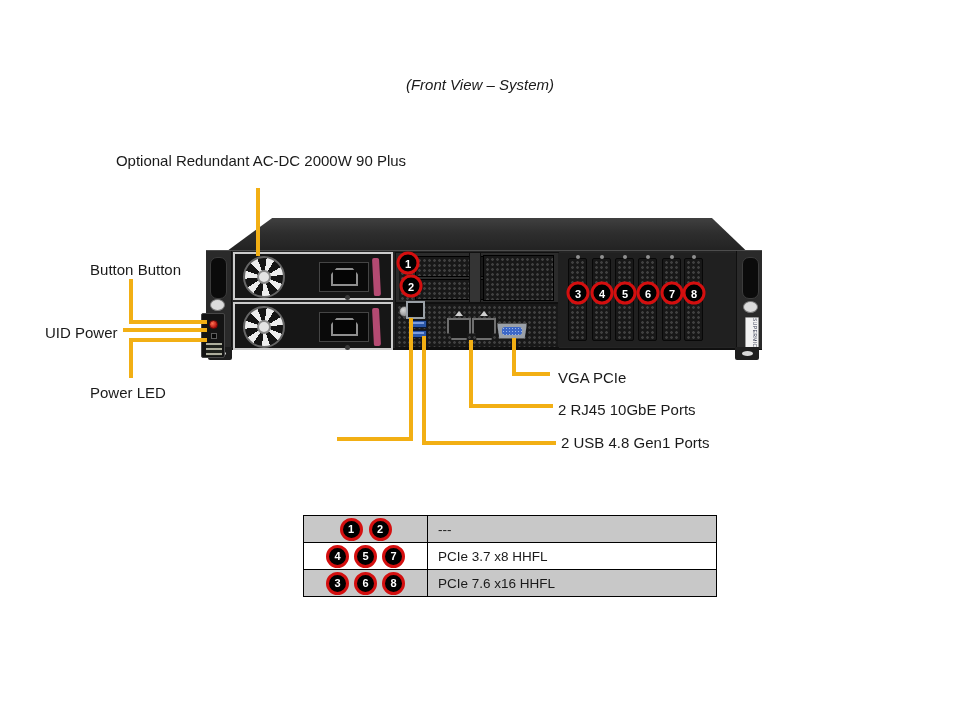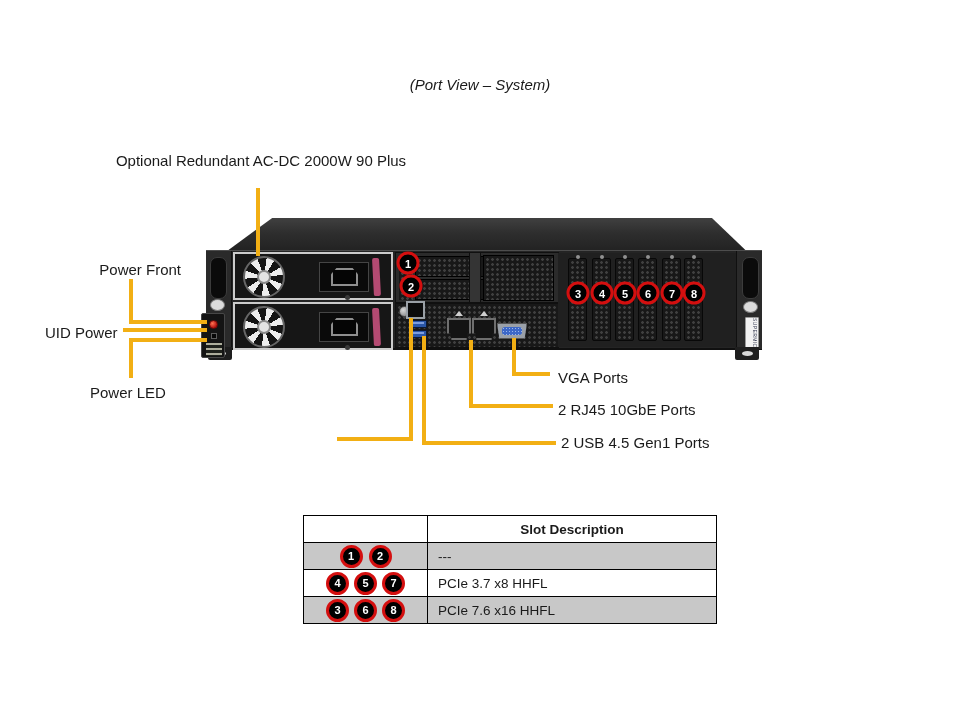--- a/index.html
+++ b/index.html
@@ -143,31 +143,31 @@
   .slot-table .desc { text-align:left; padding-left:10px; background:#fff; }
   .slot-table tr.shaded td { background:#c8c8c8; }
   .slot-table tr.plain td { background:#ffffff; }
   .slot-cell-inner { display:flex; justify-content:center; align-items:center; gap:6px; }
 </style>
 </head>
 <body>
 
 <div class="stage">
 
-  <div class="abs title">(Port View – System)</div>
+  <div class="abs title">(Front View – System)</div>
 
   <div class="abs lbl lbl-psu">
     <div>Optional Redundant AC-DC 2000W 90 Plus</div>
   </div>
-  <div class="abs lbl lbl-power">Power Front</div>
+  <div class="abs lbl lbl-power">Button Button</div>
   <div class="abs lbl lbl-uid">UID Power</div>
   <div class="abs lbl lbl-status">Power LED</div>
-  <div class="abs lbl lbl-vga">VGA Ports</div>
+  <div class="abs lbl lbl-vga">VGA PCIe</div>
   <div class="abs lbl lbl-rj45">2 RJ45 10GbE Ports</div>
-  <div class="abs lbl lbl-usb">2 USB 4.5 Gen1 Ports</div>
+  <div class="abs lbl lbl-usb">2 USB 4.8 Gen1 Ports</div>
 
   <div class="cline" style="left:256px;top:188px;width:4px;height:68px;"></div>
   <div class="cline" style="left:129px;top:279px;width:4px;height:45px;"></div>
   <div class="cline" style="left:129px;top:320px;width:78px;height:4px;"></div>
   <div class="cline" style="left:123px;top:328px;width:84px;height:4px;"></div>
   <div class="cline" style="left:129px;top:338px;width:78px;height:4px;"></div>
   <div class="cline" style="left:129px;top:338px;width:4px;height:40px;"></div>
   <div class="cline" style="left:409px;top:318px;width:4px;height:123px;"></div>
   <div class="cline" style="left:337px;top:437px;width:76px;height:4px;"></div>
   <div class="cline" style="left:422px;top:336px;width:4px;height:109px;"></div>
@@ -254,24 +254,20 @@
   <div class="marker marker-abs" style="left:411px;top:286px;">2</div>
   <div class="marker marker-abs" style="left:578px;top:293px;">3</div>
   <div class="marker marker-abs" style="left:602px;top:293px;">4</div>
   <div class="marker marker-abs" style="left:625px;top:293px;">5</div>
   <div class="marker marker-abs" style="left:648px;top:293px;">6</div>
   <div class="marker marker-abs" style="left:672px;top:293px;">7</div>
   <div class="marker marker-abs" style="left:694px;top:293px;">8</div>
 
   <table class="slot-table">
     <tbody>
-        <tr>
-      <td class="col-slots"></td>
-      <th>Slot Description</th>
-    </tr>
     <tr class="shaded">
       <td class="col-slots">
         <div class="slot-cell-inner">
           <div class="marker">1</div>
           <div class="marker">2</div>
         </div>
       </td>
       <td class="desc">---</td>
     </tr>
     <tr class="plain">

